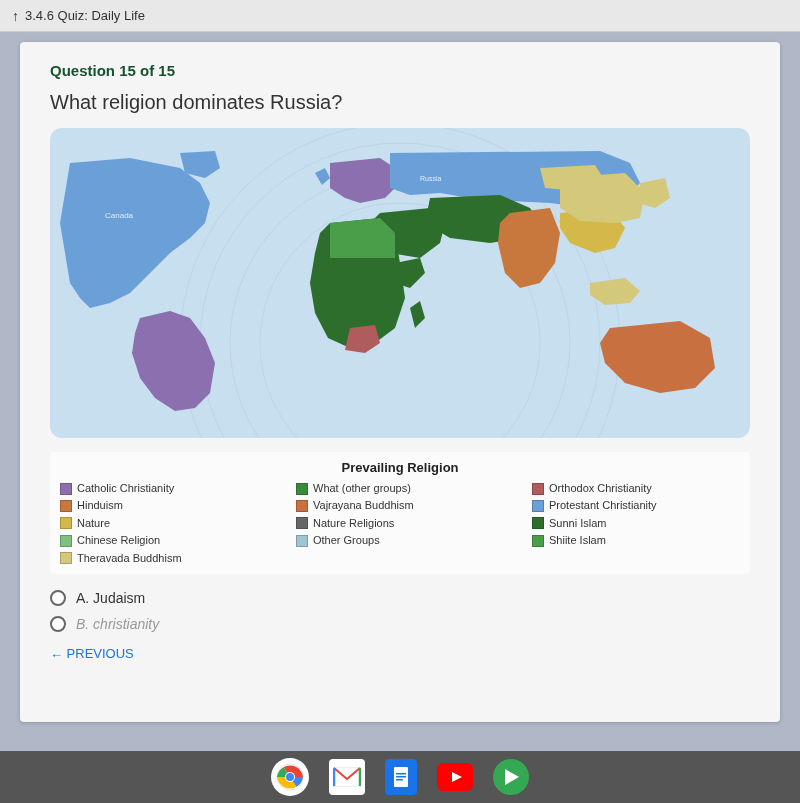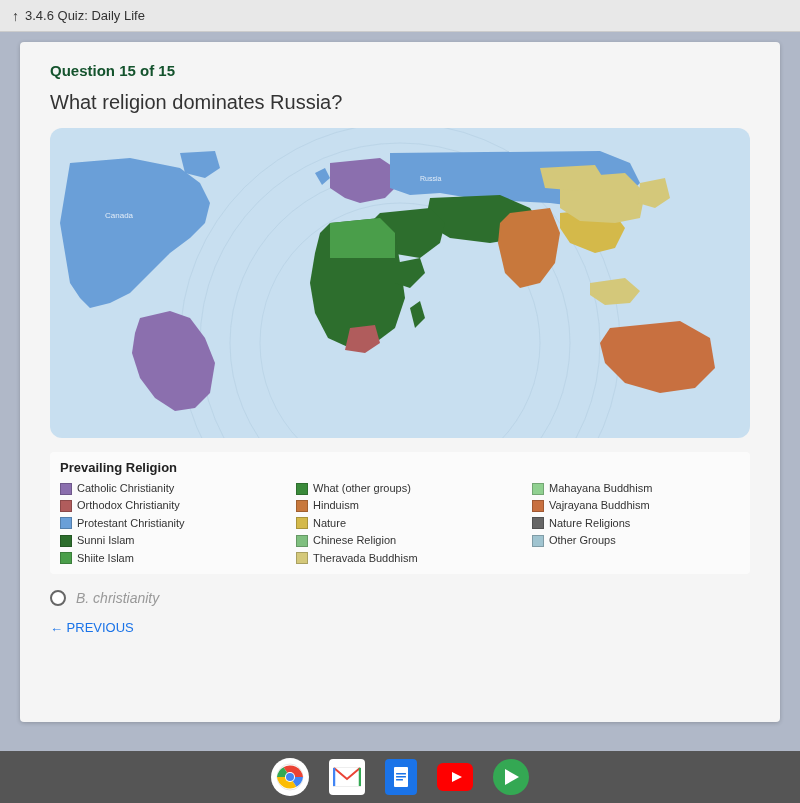--- a/index.html
+++ b/index.html
@@ -70,21 +70,21 @@
     .legend-section {
       padding: 8px 10px;
       background: rgba(255,255,255,0.6);
       border-radius: 4px;
       margin-bottom: 16px;
     }
 
     .legend-title {
       font-size: 13px;
       font-weight: bold;
-      text-align: left;
+      text-align: center;
       margin-bottom: 6px;
       color: #222;
     }
 
     .legend-grid {
       display: grid;
       grid-template-columns: 1fr 1fr 1fr;
       gap: 2px 28px;
       font-size: 11px;
       color: #333;
@@ -237,24 +237,20 @@
     <div class="legend-grid">
       <div class="legend-item">
         <div class="legend-color" style="background:#8b6fae;"></div>
         <span>Catholic Christianity</span>
       </div>
       <div class="legend-item">
         <div class="legend-color" style="background:#3a8a3a;"></div>
         <span>What (other groups)</span>
       </div>
       <div class="legend-item">
-        <div class="legend-color" style="background:#90d090;"></div>
-        <span>Mahayana Buddhism</span>
-      </div>
-      <div class="legend-item">
         <div class="legend-color" style="background:#b05c5c;"></div>
         <span>Orthodox Christianity</span>
       </div>
       <div class="legend-item">
         <div class="legend-color" style="background:#c8783c;"></div>
         <span>Hinduism</span>
       </div>
       <div class="legend-item">
         <div class="legend-color" style="background:#c87040;"></div>
         <span>Vajrayana Buddhism</span>
@@ -288,20 +284,24 @@
         <span>Shiite Islam</span>
       </div>
       <div class="legend-item">
         <div class="legend-color" style="background:#d4c87a;"></div>
         <span>Theravada Buddhism</span>
       </div>
     </div>
   </div>
 
   <div class="answers-section">
+    <div class="answer-option">
+      <div class="radio-circle"></div>
+      <span>A. Judaism</span>
+    </div>
     <div class="answer-option">
       <div class="radio-circle"></div>
       <span class="answer-b-partial">B. christianity</span>
     </div>
   </div>
 
   <div class="prev-button">
     <span>← PREVIOUS</span>
   </div>
 

